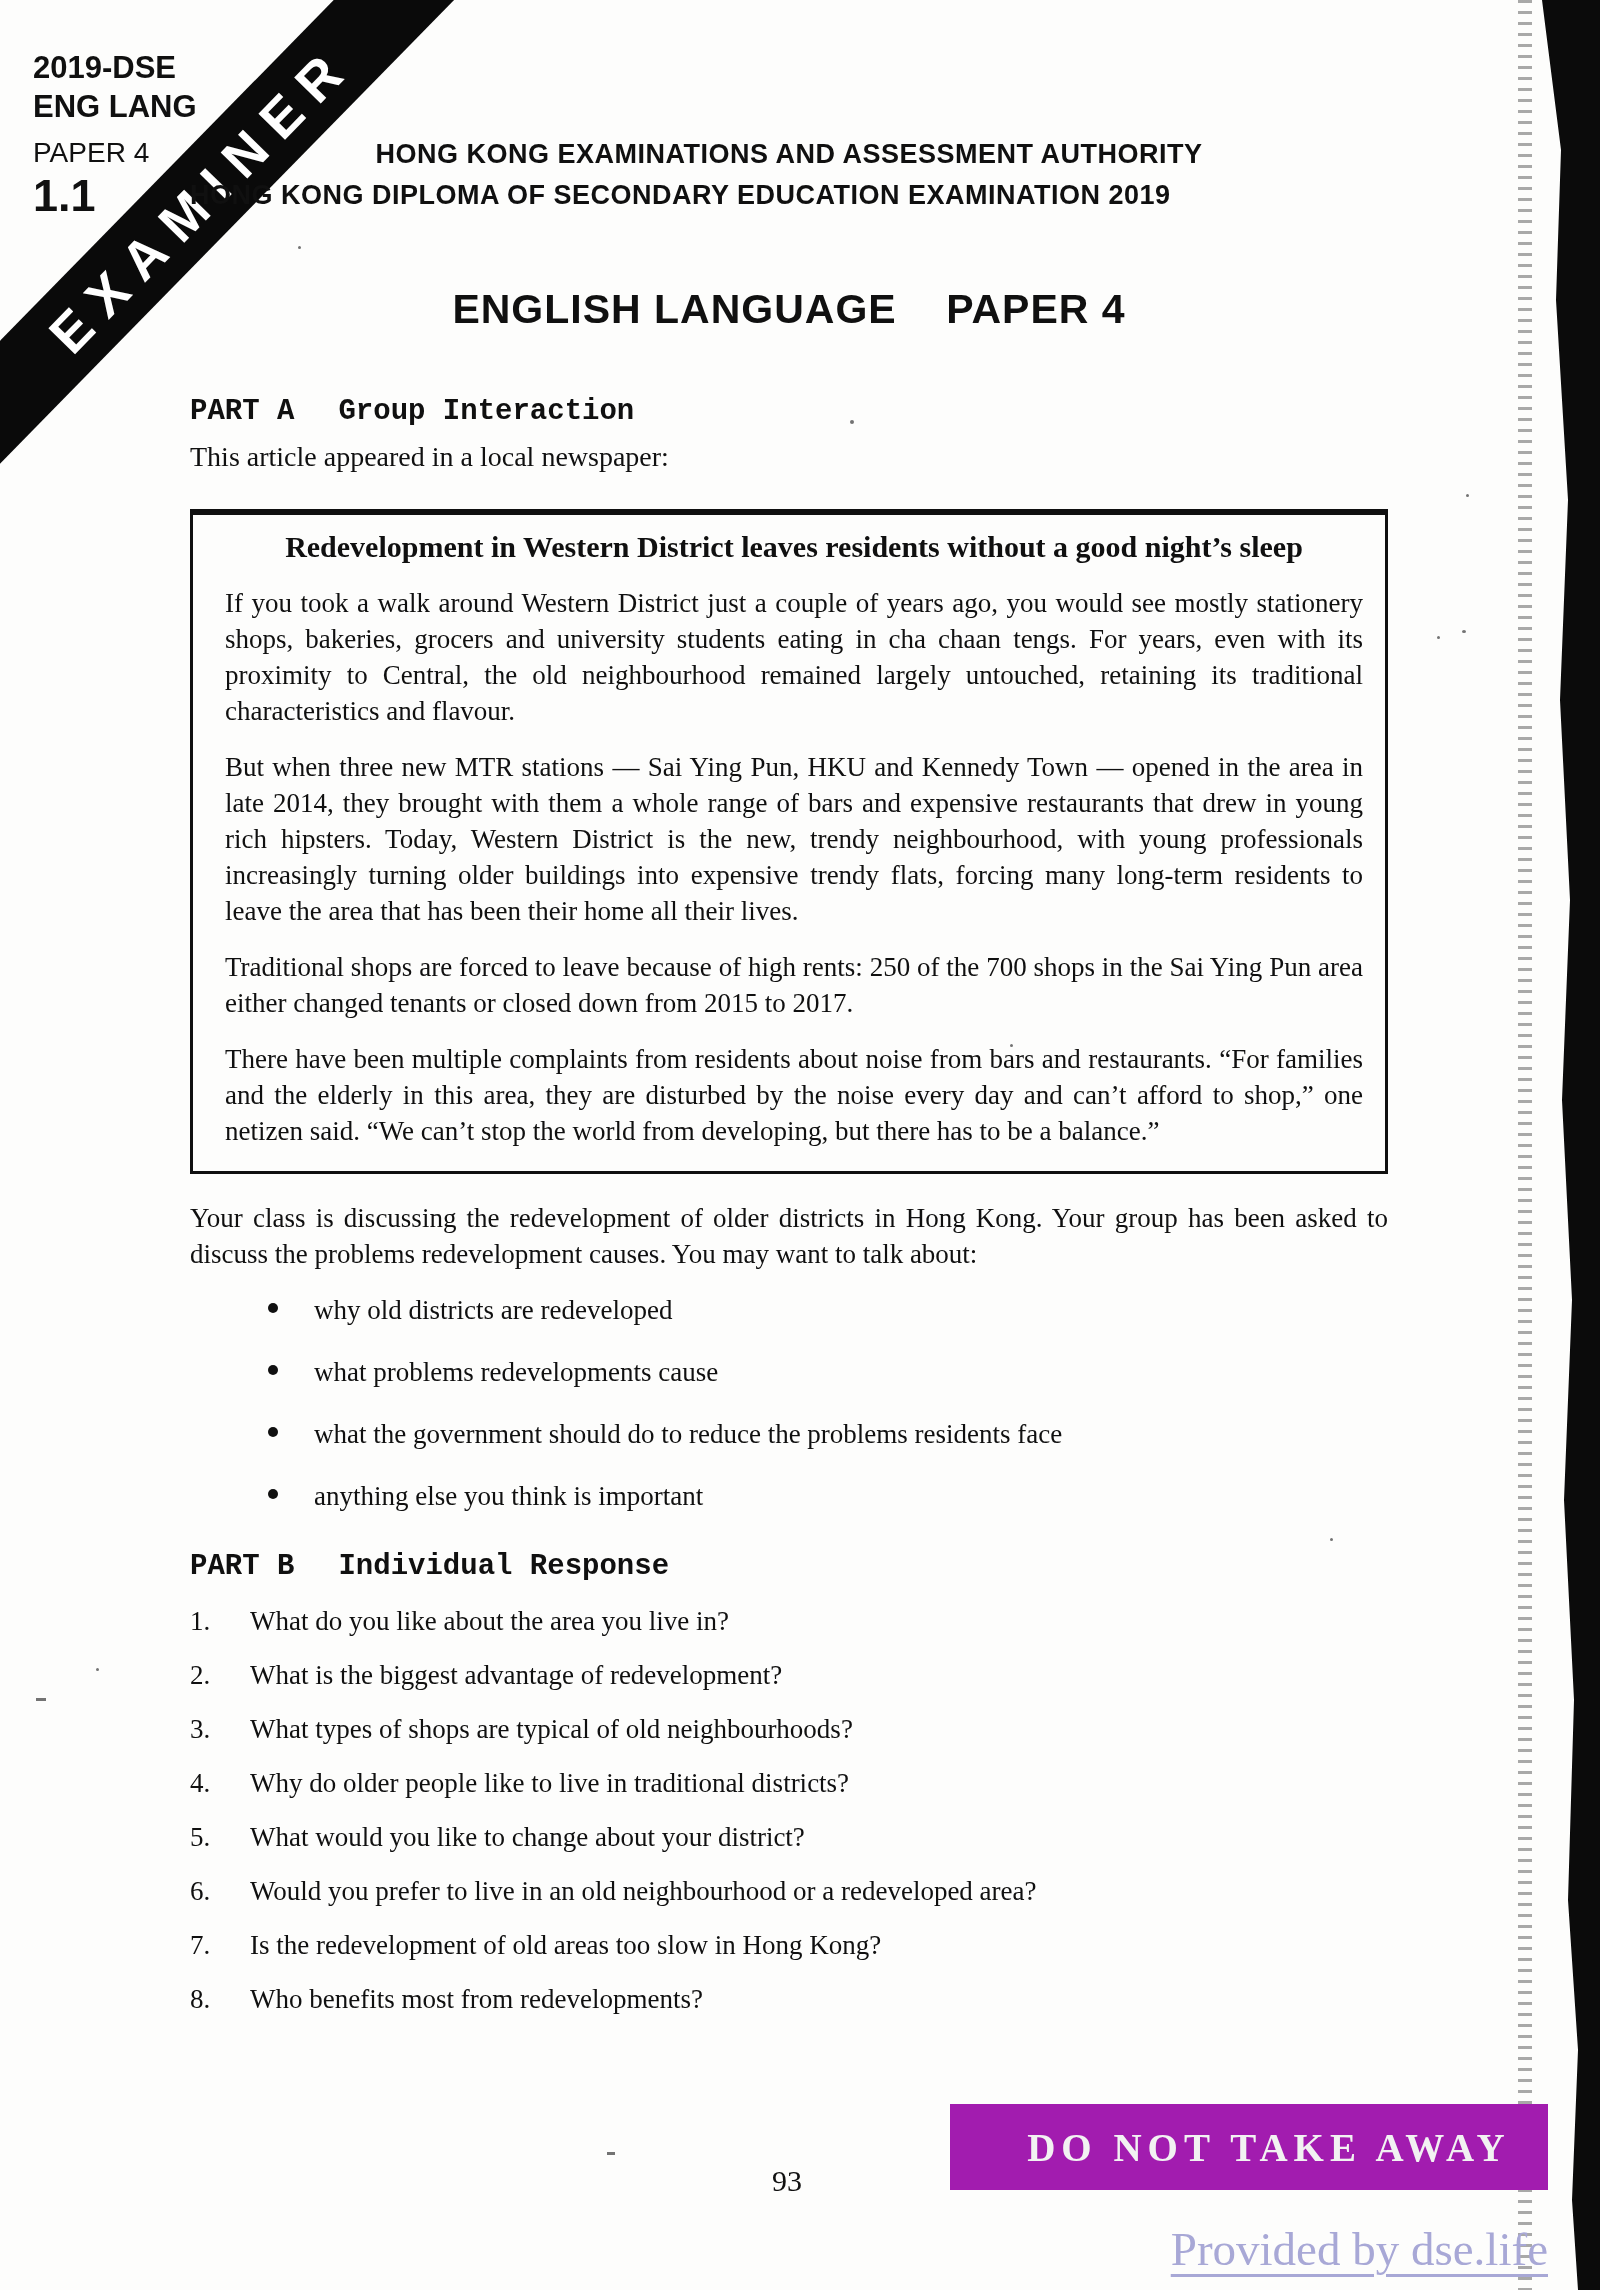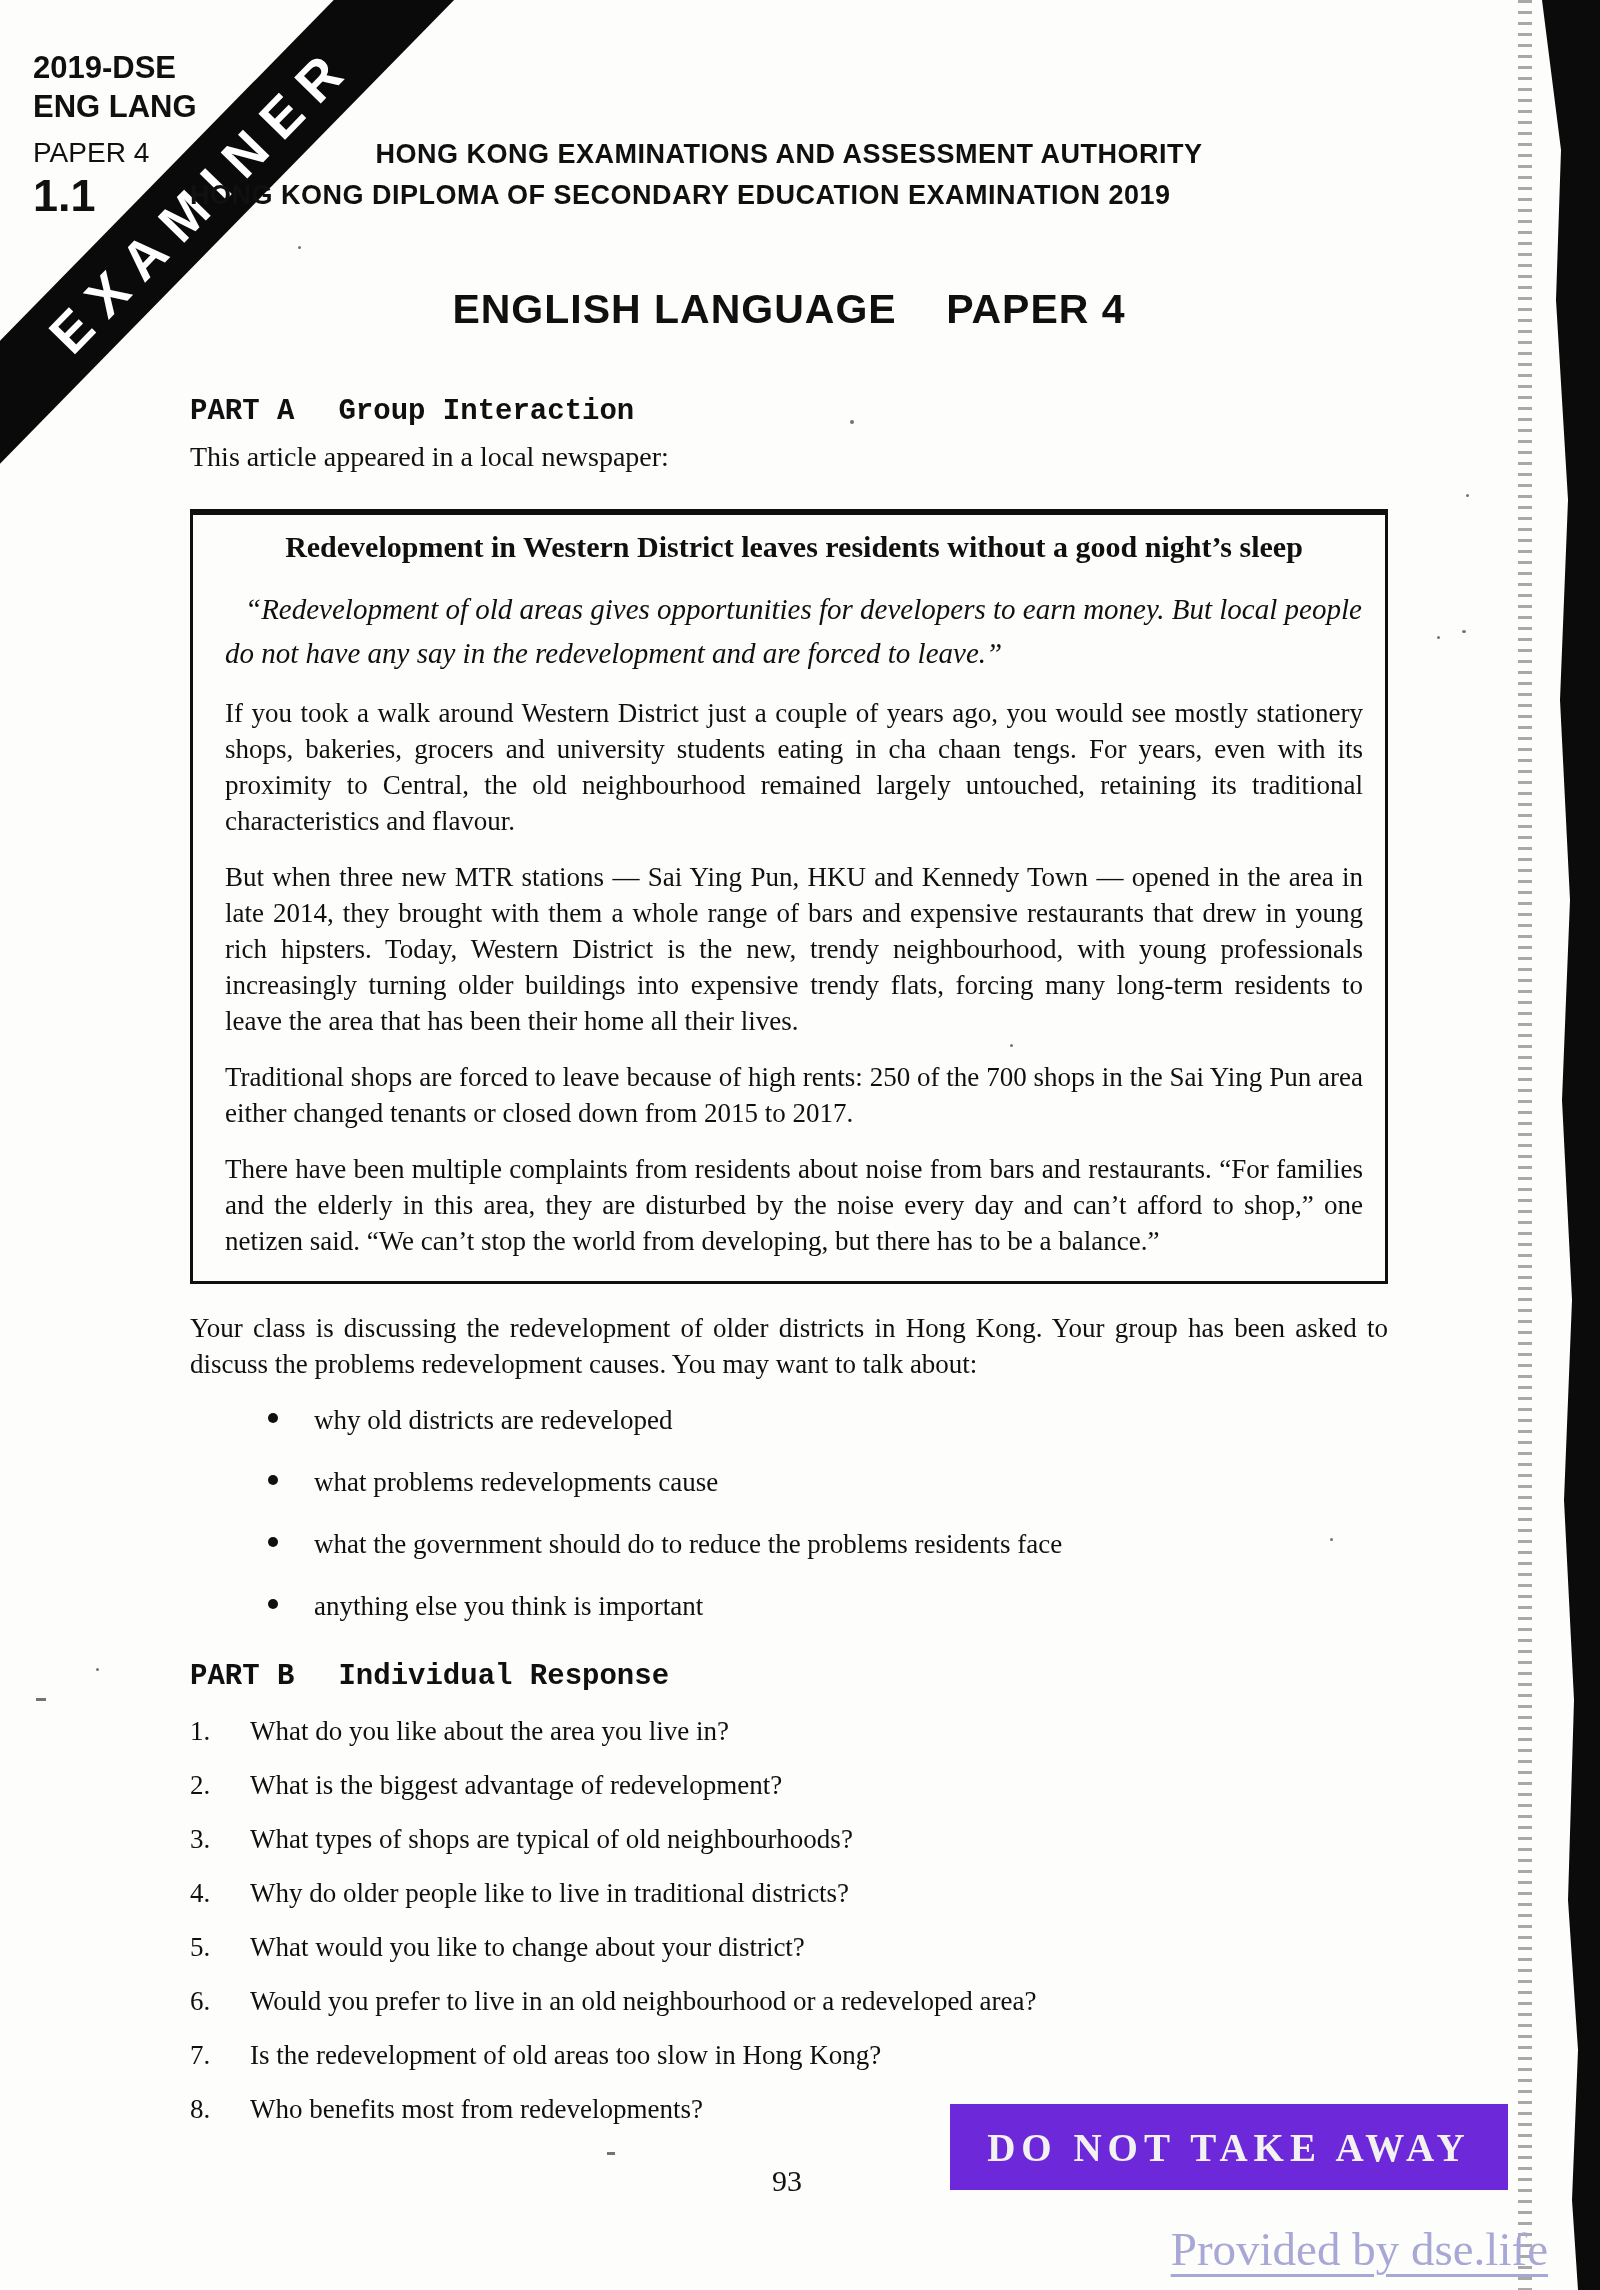--- a/index.html
+++ b/index.html
@@ -100,24 +100,24 @@
     background:#101010; margin-right:36px; transform:translateY(-6px);
   }
 
   .questions { margin-top:20px; }
   .qrow { display:flex; font-size:27px; line-height:34px; margin-bottom:20px; }
   .qnum { flex:0 0 60px; }
 
   
   .badge {
     position:absolute; left:950px; top:2104px; width:558px; height:86px;
-    background:#6d28d9; color:#f2f2f2; z-index:2;
+    background:#a21caf; color:#f2f2f2; z-index:2;
     display:flex; align-items:center; justify-content:center;
     font-family:"Liberation Serif", serif; font-weight:600;
-    font-size:39px; letter-spacing:6px;
+    font-size:39px; letter-spacing:6px;padding-left:40px;
   }
   .pagenum {
     position:absolute; left:752px; top:2164px; width:70px; text-align:center;
     font-size:30px; z-index:2;
   }
   .watermark {
     position:absolute; right:52px; top:2222px; z-index:3;
     font-family:"Liberation Serif", serif; font-size:47px;
     color:#a8a8d6; text-decoration:underline;
     text-decoration-thickness:3px; text-underline-offset:9px;
@@ -153,21 +153,20 @@
     <h1 class="title">ENGLISH LANGUAGE    PAPER 4</h1>
 
     <div class="part-heading">
       <span class="ph-label">PART A</span><span>Group Interaction</span>
     </div>
 
     <p class="intro">This article appeared in a local newspaper:</p>
 
     <div class="article-box">
       <h2>Redevelopment in Western District leaves residents without a good night’s sleep</h2>
-      <p class="quote">“Redevelopment of old areas gives opportunities for developers to earn money. But local people do not have any say in the redevelopment and are forced to leave.”</p>
       <p class="body">If you took a walk around Western District just a couple of years ago, you would see mostly stationery shops, bakeries, grocers and university students eating in cha chaan tengs. For years, even with its proximity to Central, the old neighbourhood remained largely untouched, retaining its traditional characteristics and flavour.</p>
       <p class="body">But when three new MTR stations — Sai Ying Pun, HKU and Kennedy Town — opened in the area in late 2014, they brought with them a whole range of bars and expensive restaurants that drew in young rich hipsters. Today, Western District is the new, trendy neighbourhood, with young professionals increasingly turning older buildings into expensive trendy flats, forcing many long-term residents to leave the area that has been their home all their lives.</p>
       <p class="body">Traditional shops are forced to leave because of high rents: 250 of the 700 shops in the Sai Ying Pun area either changed tenants or closed down from 2015 to 2017.</p>
       <p class="body">There have been multiple complaints from residents about noise from bars and restaurants. “For families and the elderly in this area, they are disturbed by the noise every day and can’t afford to shop,” one netizen said. “We can’t stop the world from developing, but there has to be a balance.”</p>
     </div>
 
     <p class="task">Your class is discussing the redevelopment of older districts in Hong Kong. Your group has been asked to discuss the problems redevelopment causes. You may want to talk about:</p>
 
     <ul class="bullets">
       <li>

